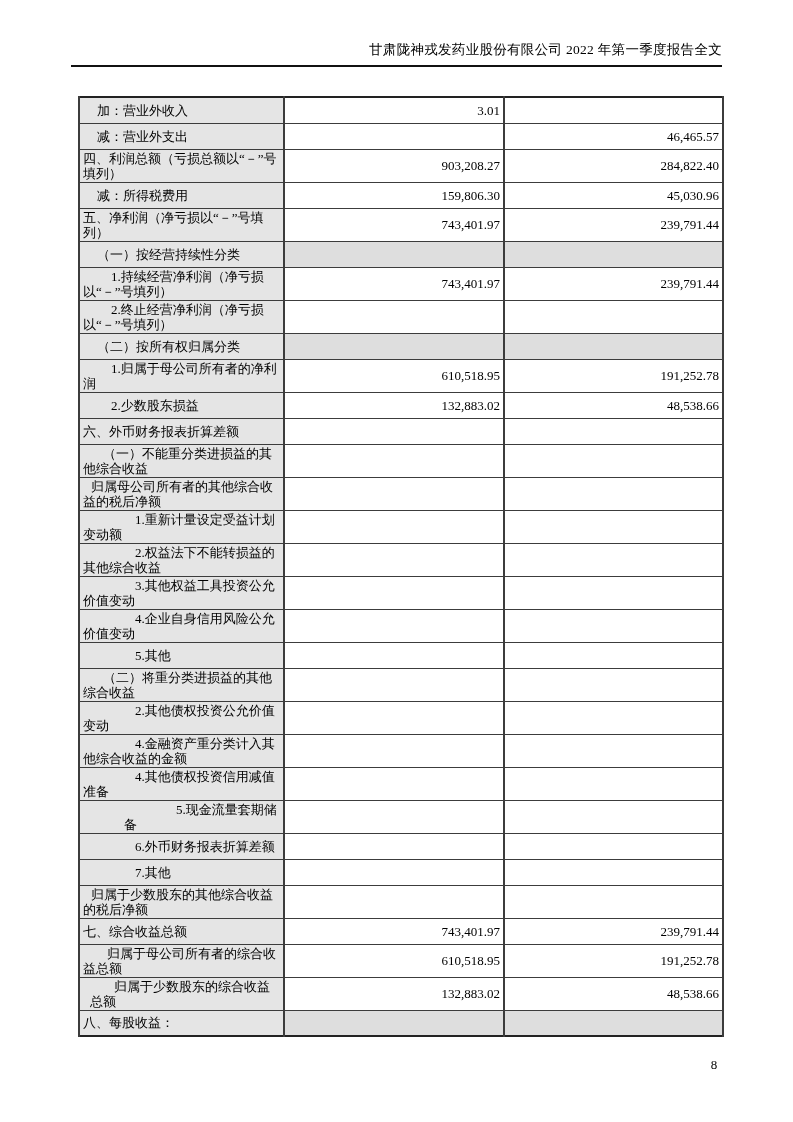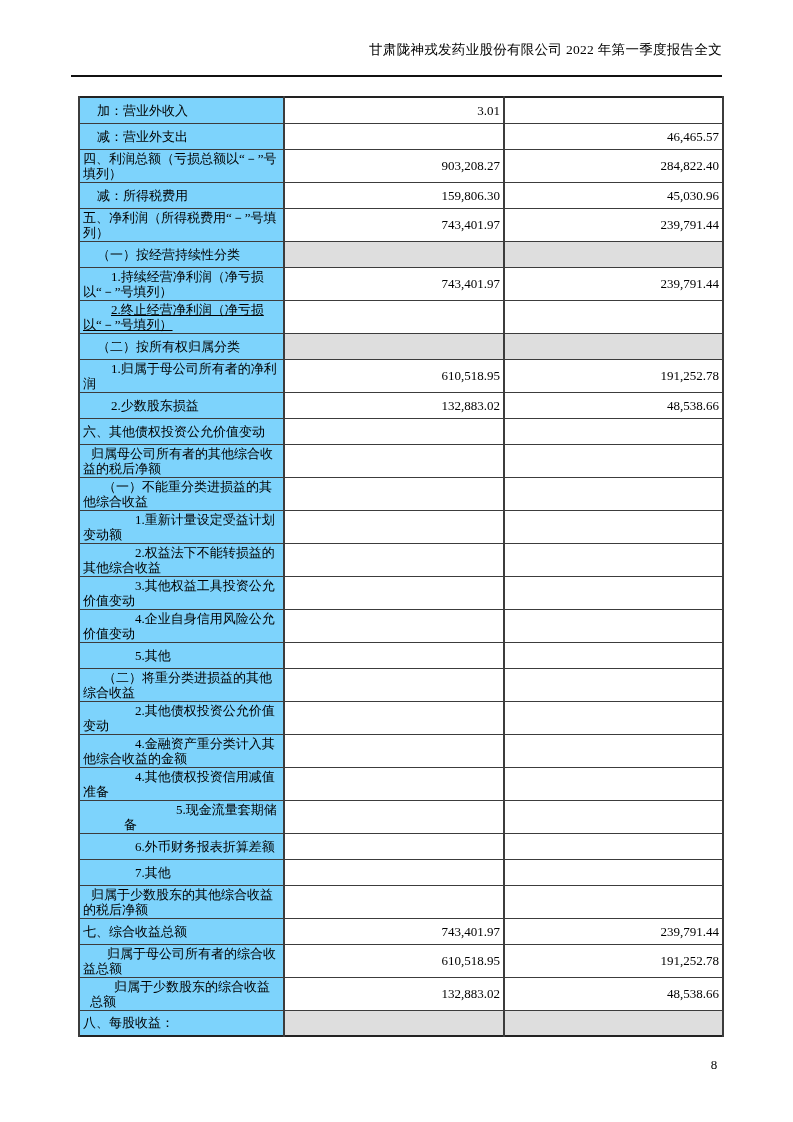--- a/index.html
+++ b/index.html
@@ -14,21 +14,21 @@
   .page { position:relative; width:793px; height:1122px; background:#fff; }
 
   .report-header {
     position:absolute;
     left:71px; top:42px;
     width:651px;
     text-align:right;
     font-size:13.5px;
     line-height:16px;
     letter-spacing:0.3px;
-    padding-bottom:17px;
+    padding-bottom:7px;
     border-bottom:2px solid #111111;
     white-space:nowrap;
   }
 
   table.fin {
     position:absolute;
     left:78px; top:96px;
     width:644px;
     border-collapse:collapse;
     table-layout:fixed;
@@ -41,21 +41,21 @@
     border-left:2px solid #3c3c3c;
     border-right:2px solid #3c3c3c;
     padding:1px 3px;
     line-height:15px;
     overflow:hidden;
     vertical-align:middle;
   }
   table.fin tr { height:26px; }
   table.fin tr.tall { height:32px; }
   td.label {
-    background:#7dd3fc;
+    background:#e5e5e5;
     text-align:left;
     word-break:break-all;
     margin-left:17px;
   }
   td.num {
     background:#ffffff;
     text-align:right;
     padding-right:2px;
     font-size:13px;
   }
@@ -99,66 +99,66 @@
           <td class="label" style="text-indent: 0px;">四、利润总额（亏损总额以“－”号填列）</td>
           <td class="num">903,208.27</td>
           <td class="num">284,822.40</td>
         </tr>
         <tr>
           <td class="label" style="text-indent: 14px;">减：所得税费用</td>
           <td class="num">159,806.30</td>
           <td class="num">45,030.96</td>
         </tr>
         <tr>
-          <td class="label" style="text-indent: 0px;">五、净利润（所得税费用“－”号填列）</td>
+          <td class="label" style="text-indent: 0px;">五、净利润（净亏损以“－”号填列）</td>
           <td class="num">743,401.97</td>
           <td class="num">239,791.44</td>
         </tr>
         <tr>
           <td class="label" style="text-indent: 14px;">（一）按经营持续性分类</td>
           <td class="num shaded"></td>
           <td class="num shaded"></td>
         </tr>
         <tr class="tall">
           <td class="label" style="text-indent: 28px;">1.持续经营净利润（净亏损以“－”号填列）</td>
           <td class="num">743,401.97</td>
           <td class="num">239,791.44</td>
         </tr>
         <tr class="tall">
-          <td class="label" style="text-indent: 28px; text-decoration: underline;">2.终止经营净利润（净亏损以“－”号填列）</td>
+          <td class="label" style="text-indent: 28px;">2.终止经营净利润（净亏损以“－”号填列）</td>
           <td class="num"></td>
           <td class="num"></td>
         </tr>
         <tr>
           <td class="label" style="text-indent: 14px;">（二）按所有权归属分类</td>
           <td class="num shaded"></td>
           <td class="num shaded"></td>
         </tr>
         <tr>
           <td class="label" style="text-indent: 28px;">1.归属于母公司所有者的净利润</td>
           <td class="num">610,518.95</td>
           <td class="num">191,252.78</td>
         </tr>
         <tr>
           <td class="label" style="text-indent: 28px;">2.少数股东损益</td>
           <td class="num">132,883.02</td>
           <td class="num">48,538.66</td>
         </tr>
         <tr>
-          <td class="label" style="text-indent: 0px;">六、其他债权投资公允价值变动</td>
+          <td class="label" style="text-indent: 0px;">六、外币财务报表折算差额</td>
+          <td class="num"></td>
+          <td class="num"></td>
+        </tr>
+        <tr class="tall">
+          <td class="label" style="text-indent: 20px;">（一）不能重分类进损益的其他综合收益</td>
           <td class="num"></td>
           <td class="num"></td>
         </tr>
         <tr class="tall">
           <td class="label" style="text-indent: 8px;">归属母公司所有者的其他综合收益的税后净额</td>
-          <td class="num"></td>
-          <td class="num"></td>
-        </tr>
-        <tr class="tall">
-          <td class="label" style="text-indent: 20px;">（一）不能重分类进损益的其他综合收益</td>
           <td class="num"></td>
           <td class="num"></td>
         </tr>
         <tr class="tall">
           <td class="label" style="text-indent: 52px;">1.重新计量设定受益计划变动额</td>
           <td class="num"></td>
           <td class="num"></td>
         </tr>
         <tr class="tall">
           <td class="label" style="text-indent: 52px;">2.权益法下不能转损益的其他综合收益</td>

